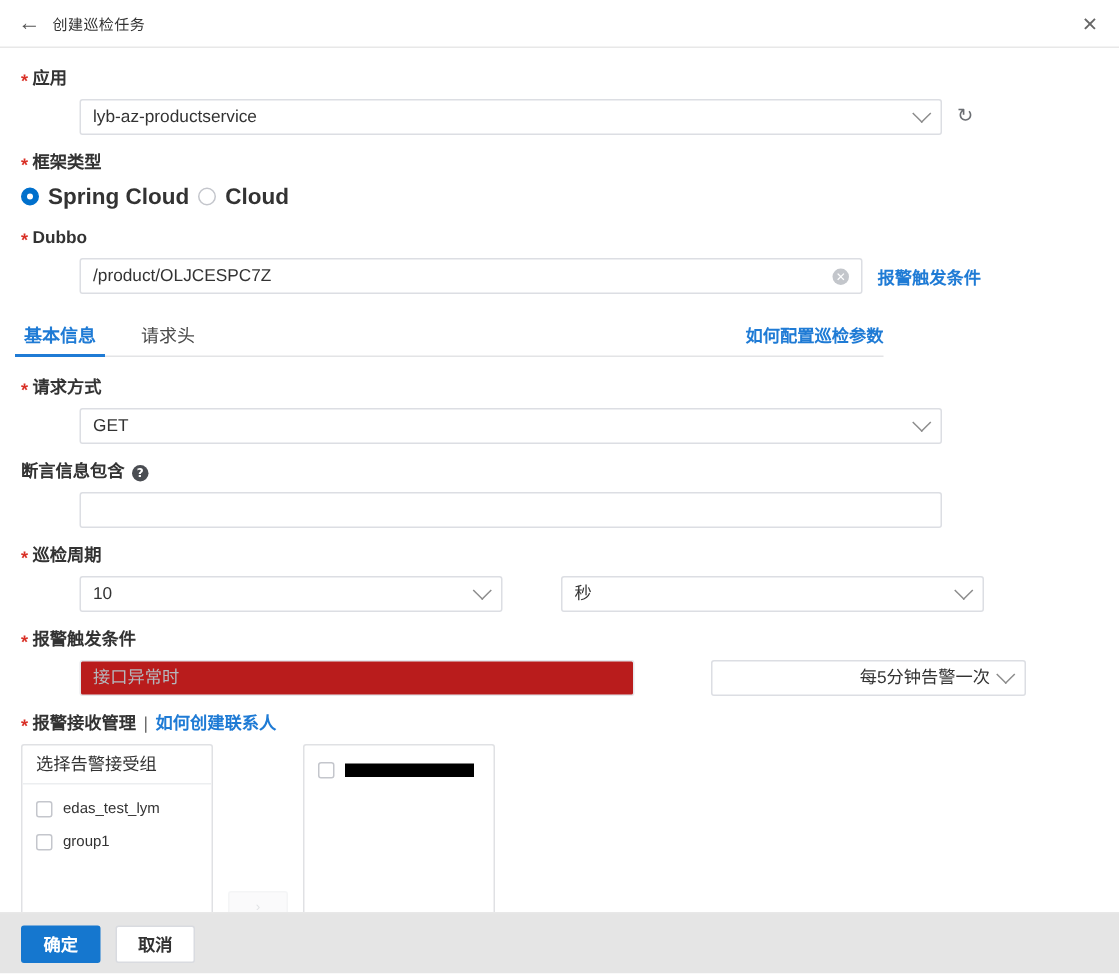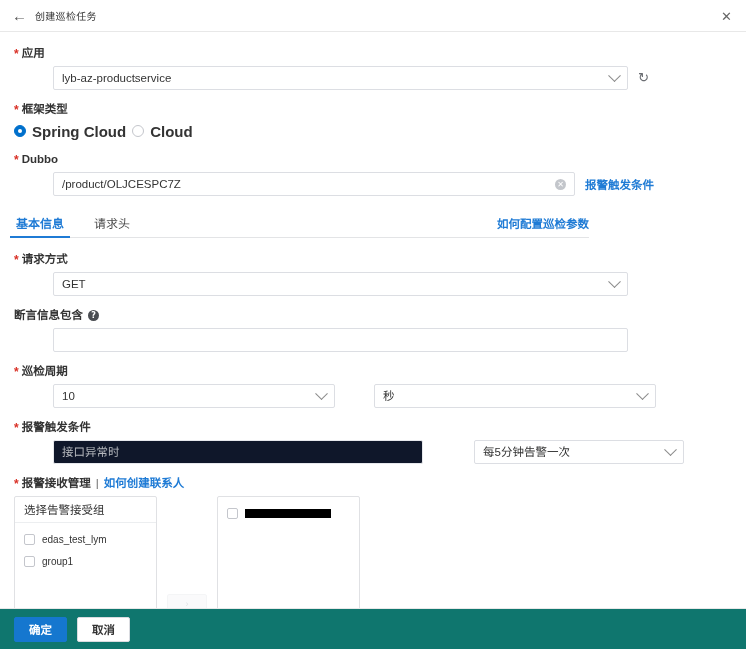--- a/index.html
+++ b/index.html
@@ -101,21 +101,21 @@
     background: #fff;
     display: flex;
     align-items: center;
     padding: 0 8px;
     font-size: 11.5px;
     color: #333;
     position: relative;
     margin-left: 39px;
   }
   .ctrl.disabled {
-    background: #0f172a;
+    background: #b91c1c;
     border-color: #e6e8ec;
     color: #b5b8bd;
   }
   .ctrl .value { flex: 1; line-height: 22px; overflow: hidden; white-space: nowrap; }
   .ctrl .value.placeholder { color: #b5b8bd; }
   .chevron {
     width: 9px; height: 9px;
     border-right: 1.3px solid #8c8c8c;
     border-bottom: 1.3px solid #8c8c8c;
     transform: rotate(45deg) translate(-2px,-2px);
@@ -236,30 +236,30 @@
     font-weight: bold;
     cursor: pointer;
     font-family: "DejaVu Sans", sans-serif;
   }
 
   .two-col { display: flex; }
   .two-col .ctrl { width: 282px; }
 
   .alert-cond { display: flex; gap: 12px; }
   .alert-cond .ctrl.cond { width: 370px; }
-  .alert-cond .ctrl.freq { width: 210px; }
+  .alert-cond .ctrl.freq { width: 210px; text-align: right; }
 
   
   .transfer {
     display: flex;
     align-items: flex-start;
     margin-top: 4px;
   }
   .transfer-panel {
-    width: 143px;
+    width: 128px;
     height: 118px;
     border: 1px solid #e0e1e4;
     border-radius: 2px;
     background: #fff;
     overflow: hidden;
   }
   .transfer-head {
     height: 26px;
     line-height: 26px;
     padding: 0 9px;
@@ -311,21 +311,21 @@
     cursor: pointer;
     opacity: .55;
   }
 
   
   .footer {
     position: absolute;
     left: 0; right: 0; bottom: 0;
     height: 41px;
     border-top: 1px solid #e8e8e8;
-    background: #0f766e;
+    background: #e5e5e5;
     display: flex;
     align-items: center;
     padding-left: 14px;
     gap: 10px;
   }
   .btn {
     height: 25px;
     min-width: 52px;
     padding: 0 14px;
     border-radius: 2px;

